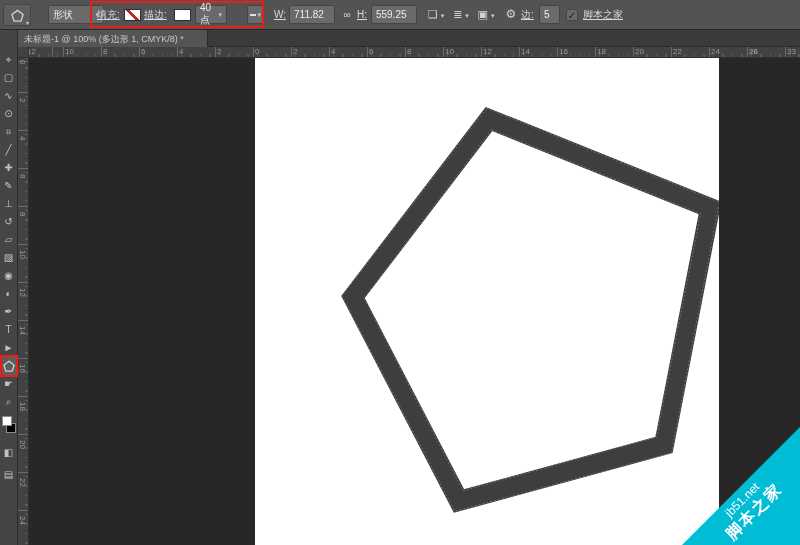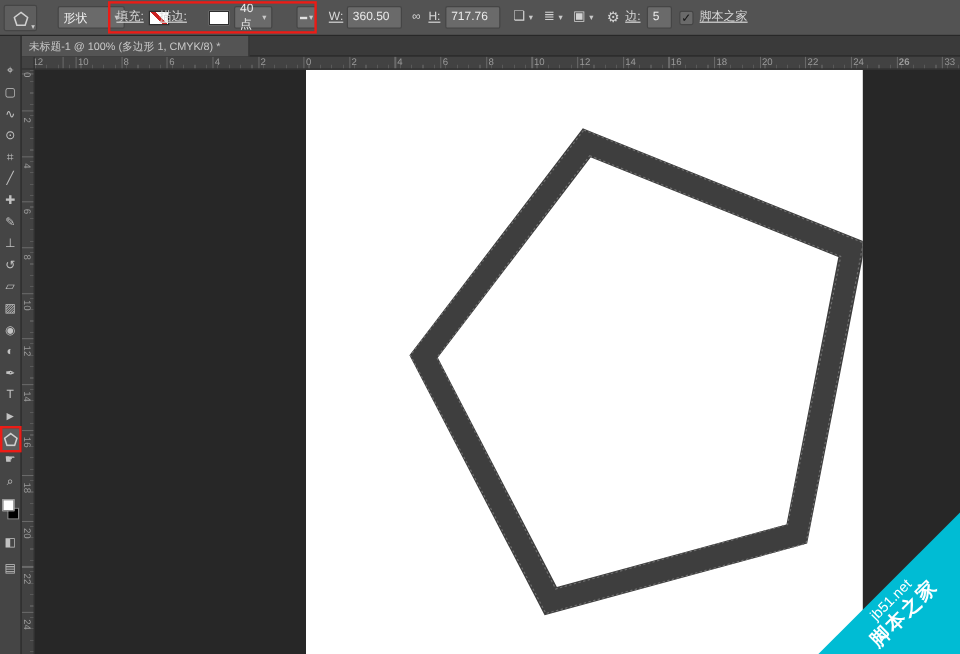--- a/index.html
+++ b/index.html
@@ -72,38 +72,38 @@
           <polygon points="7,1.5 13,6 10.7,13 3.3,13 1,6" fill="none" stroke="#d0d0d0" stroke-width="1.4"></polygon>
         </svg>
       <span class="mini-arrow">▾</span>
     </div>
     <div class="ob-box" style="left:36px;width:56px;margin-left:12px;">
       <span>形状</span>
       <span class="dd-arrow">▾</span>
     </div>
     <span class="ob-label" style="left:97px;">填充:</span>
     <div class="swatch fill-none"></div>
-    <span class="ob-label" style="left:133px;">描边:</span>
+    <span class="ob-label" style="left:144px;">描边:</span>
     <div class="swatch stroke-white"></div>
     <div class="ob-box" style="left:195px;width:32px;">
       <span>40 点</span>
       <span class="dd-arrow">▾</span>
     </div>
     <div class="ob-box" style="left:247px;width:17px;padding:0 2px;">
       <span class="stroke-style-line"></span>
       <span class="dd-arrow" style="margin-left:1px;">▾</span>
     </div>
     <span class="ob-label" style="left:274px;">W:</span>
     <div class="ob-box" style="left:289px;width:46px;">
-      <span>360.50</span>
+      <span>711.82</span>
     </div>
     <span class="icon-btn" style="left:340px;width:14px;font-size:10px;">∞</span>
     <span class="ob-label" style="left:357px;">H:</span>
     <div class="ob-box" style="left:371px;width:46px;">
-      <span>717.76</span>
+      <span>559.25</span>
     </div>
     <span class="icon-btn" style="left:426px;width:20px;"><span>❏</span><span class="dd-arrow">▾</span></span>
     <span class="icon-btn" style="left:451px;width:20px;"><span>≣</span><span class="dd-arrow">▾</span></span>
     <span class="icon-btn" style="left:476px;width:20px;"><span>▣</span><span class="dd-arrow">▾</span></span>
     <span class="icon-btn" style="left:503px;width:16px;font-size:12px;">⚙</span>
     <span class="ob-label" style="left:521px;">边:</span>
     <div class="ob-box" style="left:539px;width:21px;">
       <span>5</span>
     </div>
     <div class="checkbox">✓</div>

